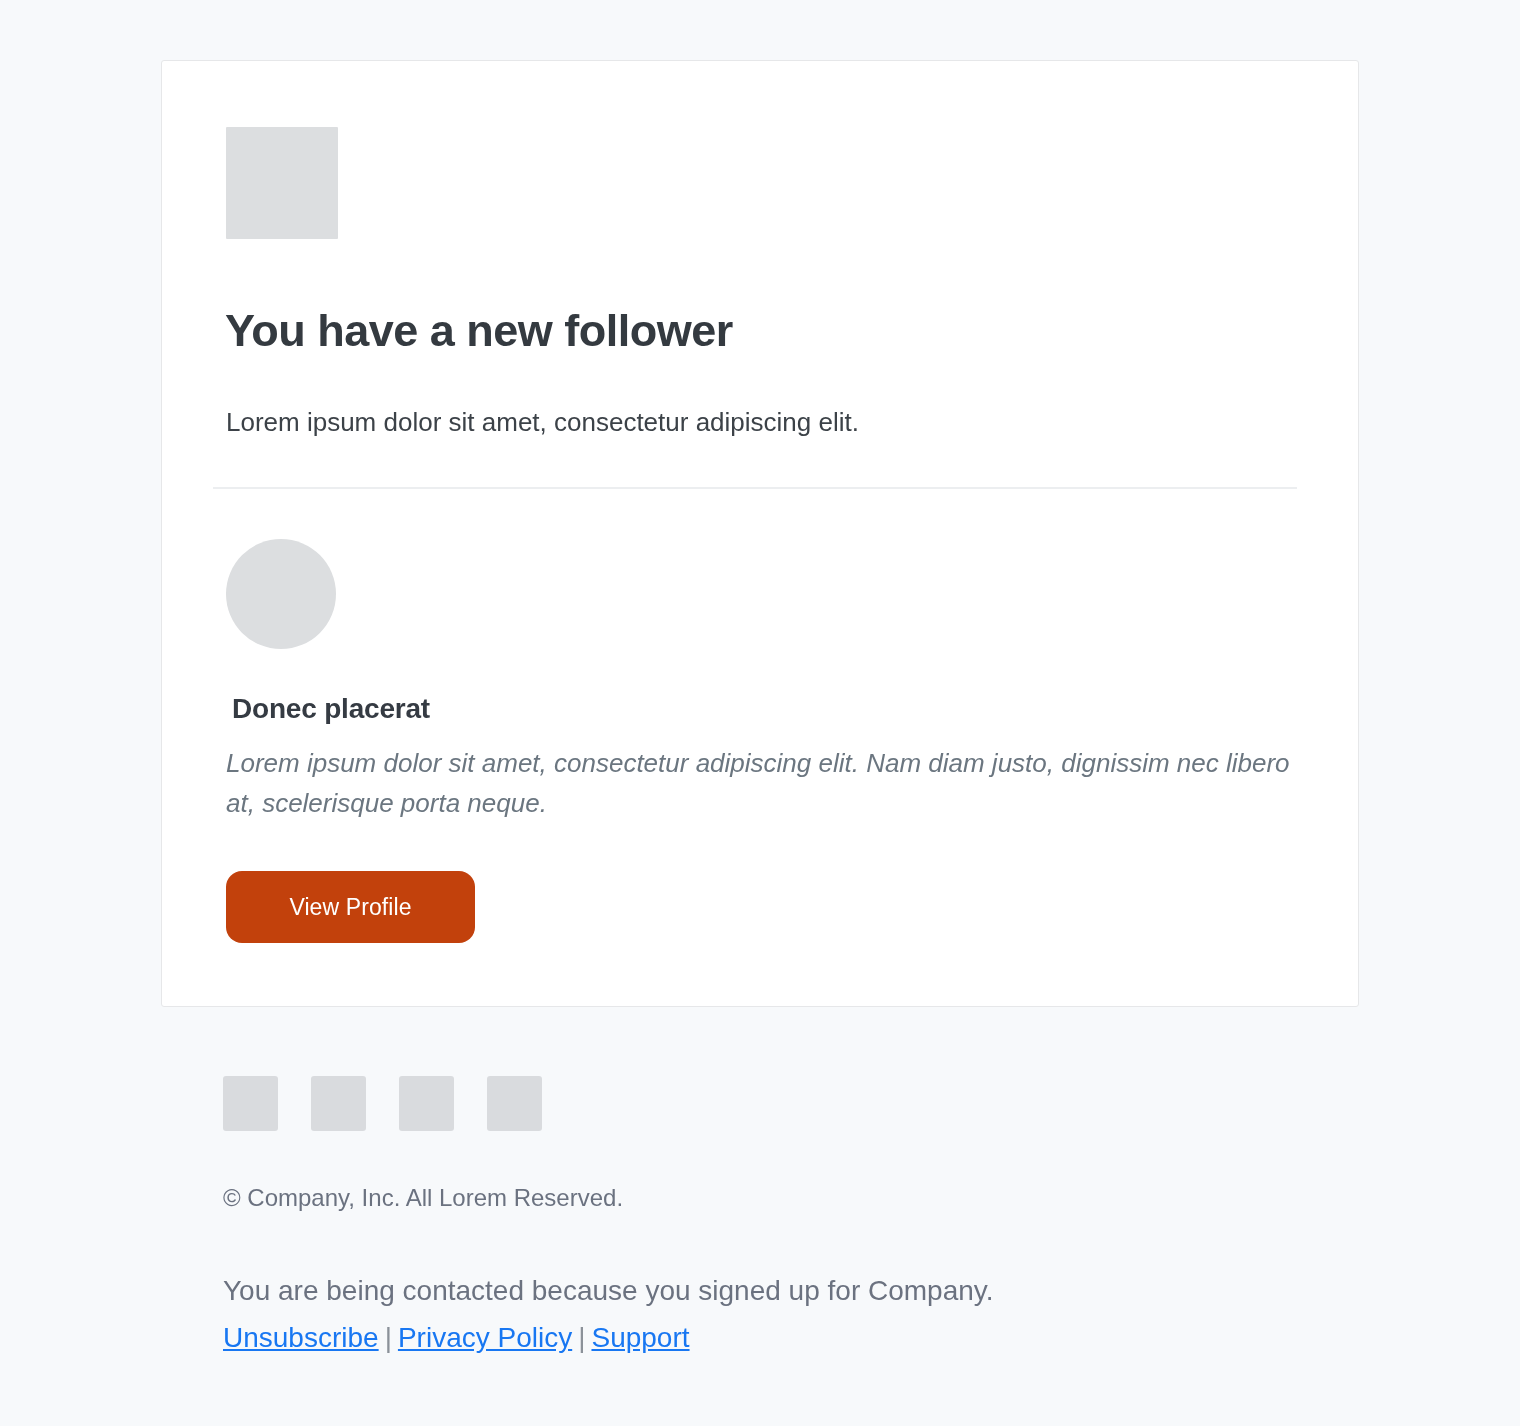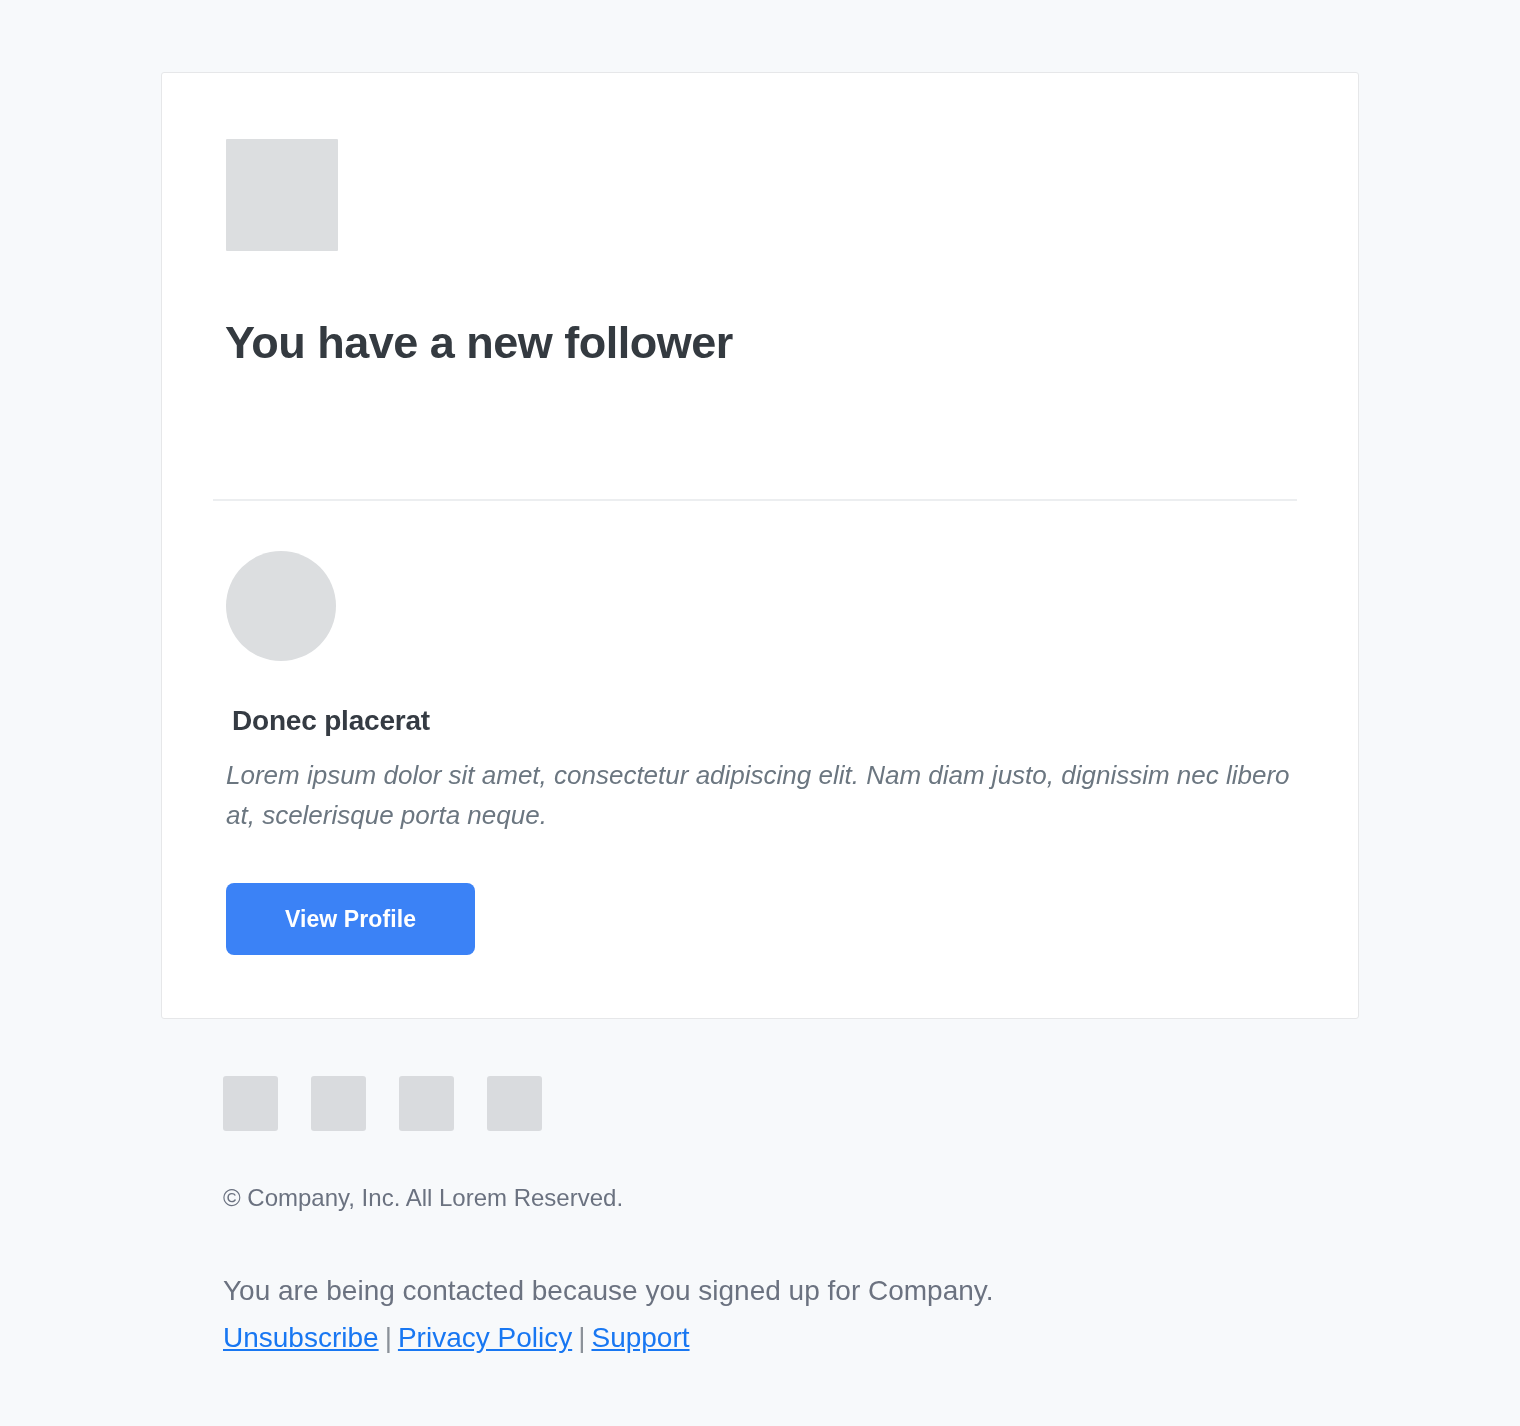--- a/index.html
+++ b/index.html
@@ -19,21 +19,21 @@
   .page {
     position: relative;
     width: 1520px;
     height: 1426px;
   }
 
   
   .email-card {
     position: absolute;
     left: 161px;
-    top: 72px;
+    top: 60px;
     width: 1198px;
     height: 947px;
     background: #ffffff;
     border: 1px solid #e6e7e9;
     border-radius: 3px;
   }
 
   .logo-placeholder {
     position: absolute;
     left: 64px;
@@ -109,27 +109,27 @@
     color: #6b7680;
     line-height: 1.55;
   }
 
   .cta-button {
     position: absolute;
     left: 64px;
     top: 810px;
     width: 249px;
     height: 72px;
-    background: #3b82f6;
+    background: #c2410c;
     border: none;
-    border-radius: 8px;
+    border-radius: 16px;
     color: #ffffff;
     font-family: "Liberation Sans", sans-serif;
     font-size: 23px;
-    font-weight: 700;
+    font-weight: 400;
     letter-spacing: 0.1px;
     cursor: pointer;
     display: flex;
     align-items: center;
     justify-content: center;
   }
 
   
   .footer {
     position: absolute;
@@ -186,20 +186,21 @@
 <body>
 
 <div class="page">
 
   <div class="email-card">
 
     <div class="logo-placeholder"></div>
 
     <h1 class="headline">You have a new follower</h1>
 
+    <p class="intro-text">Lorem ipsum dolor sit amet, consectetur adipiscing elit.</p>
 
     <div class="divider"></div>
 
     <div class="avatar"></div>
 
     <div class="follower-name">Donec placerat</div>
 
     <p class="follower-bio">Lorem ipsum dolor sit amet, consectetur adipiscing elit. Nam diam justo, dignissim nec libero at, scelerisque porta neque.</p>
 
     <button class="cta-button">View Profile</button>

